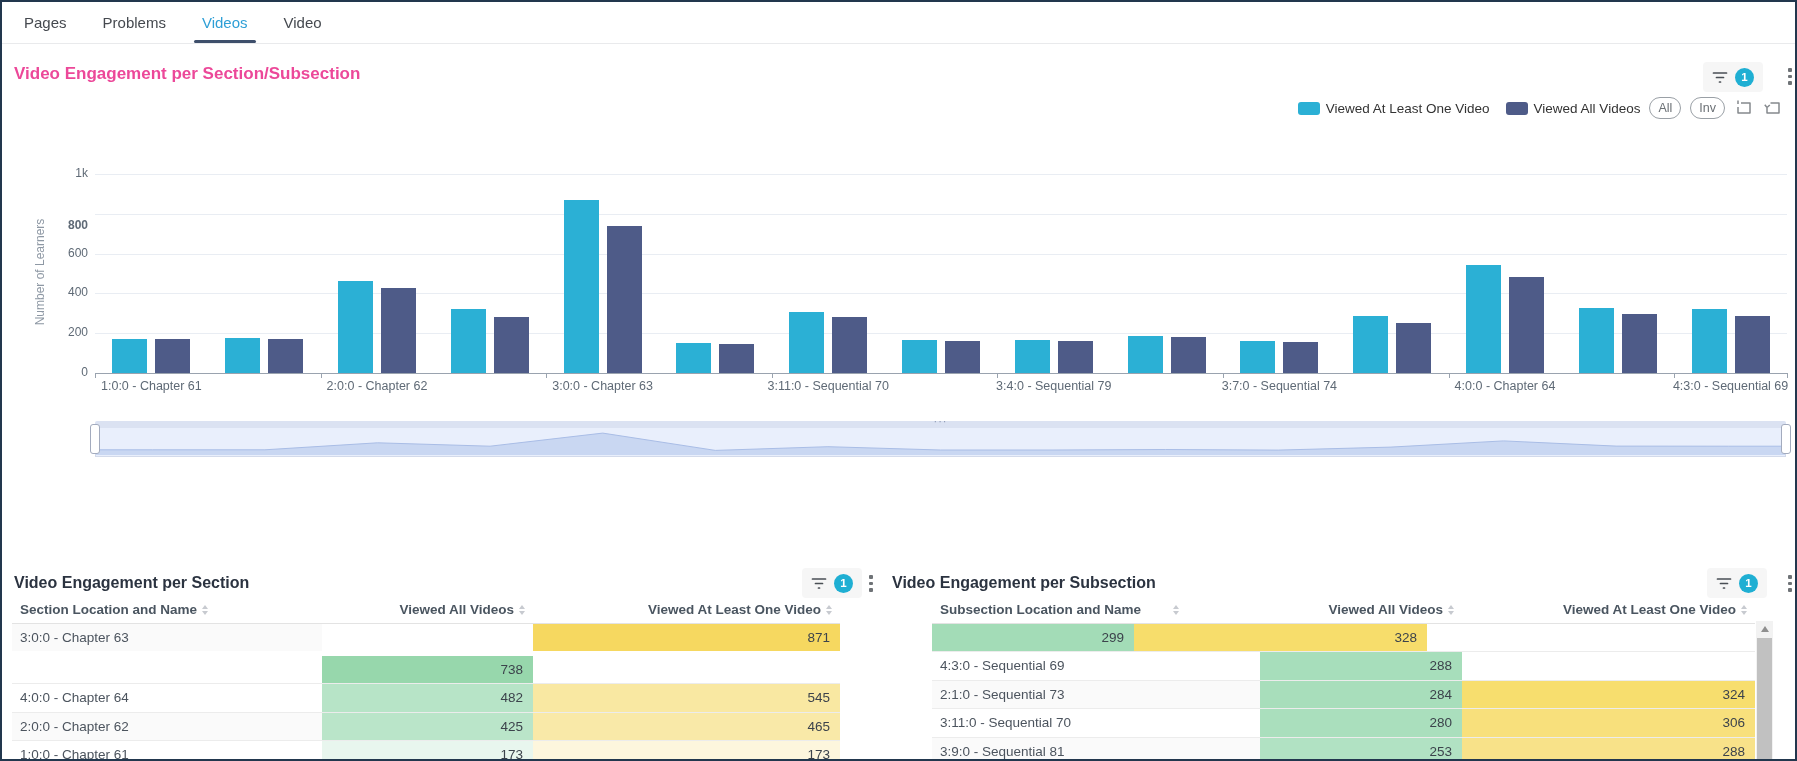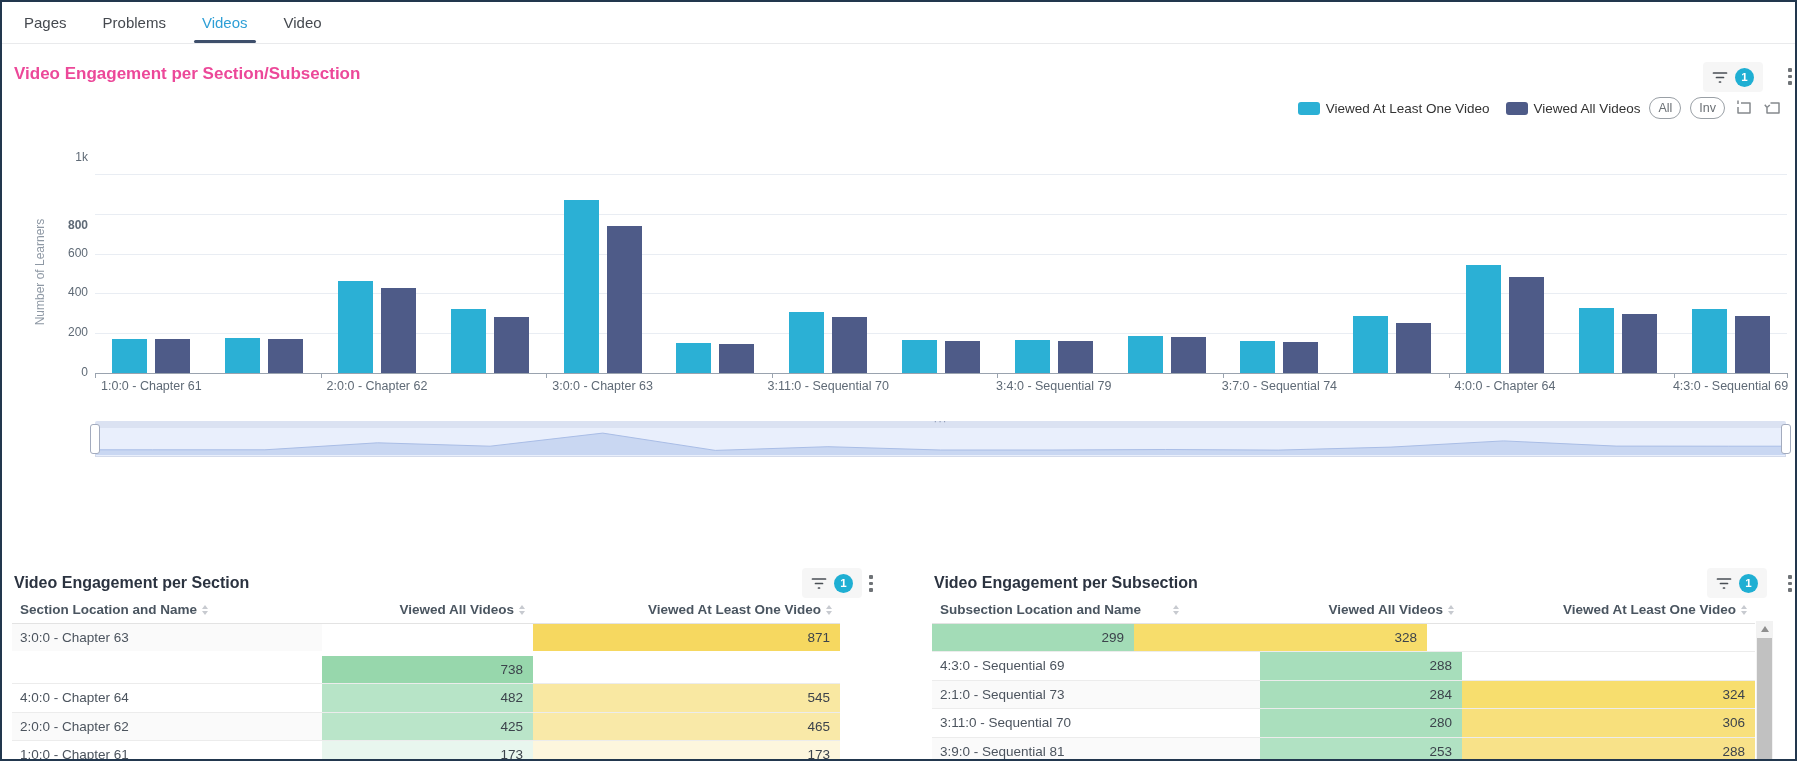--- a/index.html
+++ b/index.html
@@ -150,21 +150,21 @@
       <div class="ytick" style="top: 363px;">0</div>
       <div class="gridline" style="top: 331.2px;"></div>
       <div class="ytick" style="top: 323.2px;">200</div>
       <div class="gridline" style="top: 291.4px;"></div>
       <div class="ytick" style="top: 283.4px;">400</div>
       <div class="gridline" style="top: 251.6px;"></div>
       <div class="ytick" style="top: 243.6px;">600</div>
       <div class="gridline" style="top: 211.8px;"></div>
       <div class="ytick" style="top: 216px; font-weight: bold;">800</div>
       <div class="gridline" style="top: 172px;"></div>
-      <div class="ytick" style="top: 148px;">1k</div>
+      <div class="ytick" style="top: 164px;">1k</div>
     </div>
   <div id="bars">
       <div class="group">
         <div class="bar" style="height: 34.4px; background: rgb(43, 176, 213);"></div>
         <div class="bar" style="height: 34.4px; background: rgb(78, 91, 136);"></div>
       </div>
       <div class="group">
         <div class="bar" style="height: 34.8px; background: rgb(43, 176, 213);"></div>
         <div class="bar" style="height: 33.8px; background: rgb(78, 91, 136);"></div>
       </div>
@@ -306,21 +306,21 @@
         <div class="td num" style="width: 211px; background: rgb(186, 229, 201);">425</div>
         <div class="td num" style="width: 307px; background: rgb(249, 233, 168);">465</div>
       </div>
       <div class="trow">
         <div class="td name" style="width: 310px;">1:0:0 - Chapter 61</div>
         <div class="td num" style="width: 211px; background: rgb(232, 246, 238);">173</div>
         <div class="td num" style="width: 307px; background: rgb(253, 246, 221);">173</div>
       </div>
     </div>
 
-  <div class="tbl-title" style="left:932px;">Video Engagement per Subsection</div>
+  <div class="tbl-title" style="left:890px;">Video Engagement per Subsection</div>
   <div class="chip" style="left:1705px; top:566px;">
     <span class="tool-icon">
       <svg width="16" height="15" viewBox="0 0 16 15" fill="none" stroke="#4a4f55" stroke-width="1.7" stroke-linecap="round">
         <path d="M1.5 3h13M4.5 7.5h7M7.5 12h1"></path>
       </svg>
     </span>
     <span class="badge">1</span>
   </div>
   <div class="kebab" style="left:1783px; top:570px;">
       <i></i>

